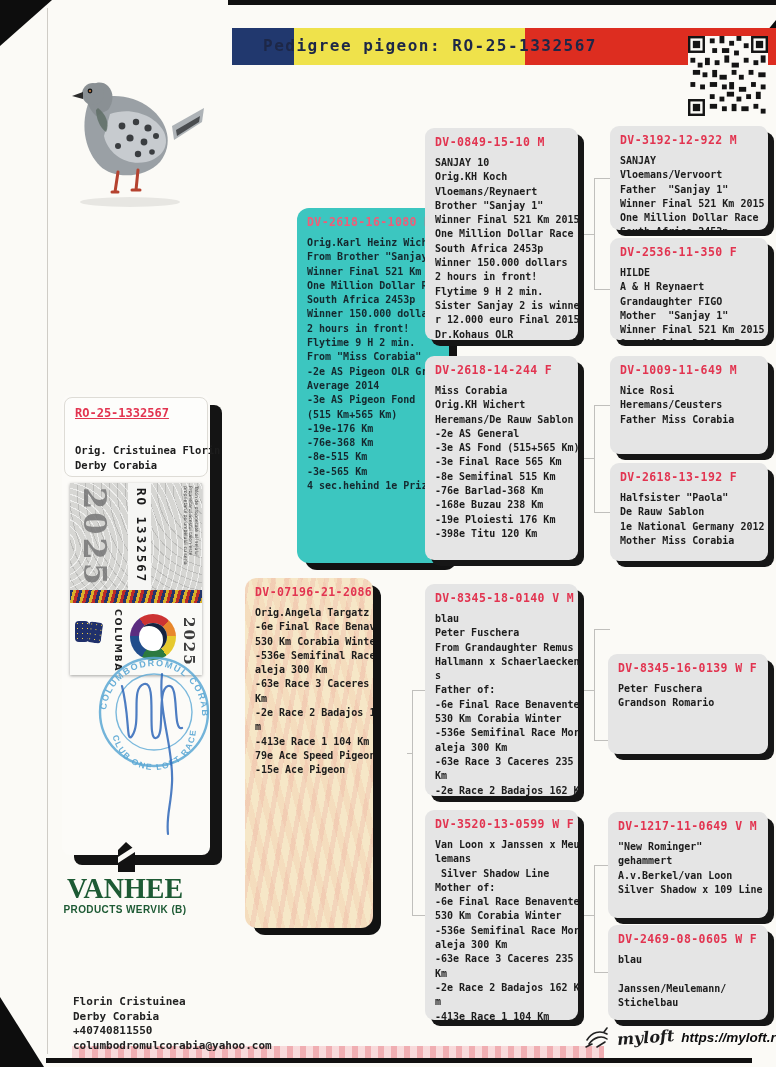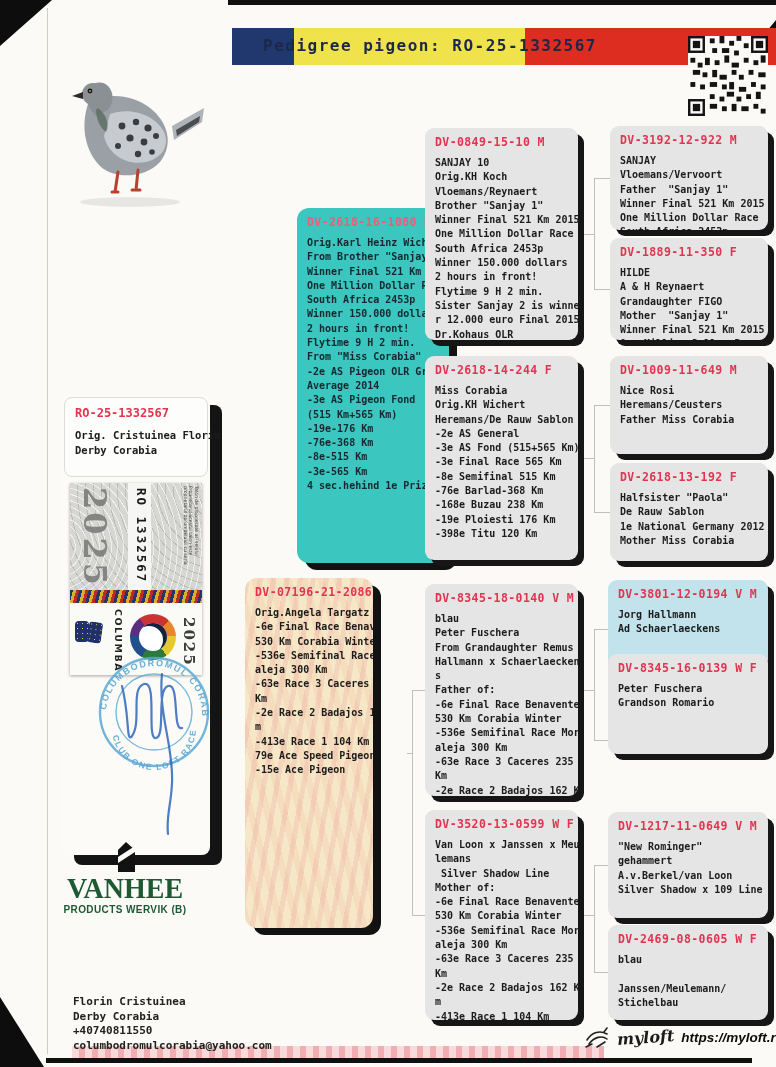--- a/index.html
+++ b/index.html
@@ -42,21 +42,21 @@
   .card.blue{background:#c3e3ec;}
 
   
   .cx{position:absolute;background:#c0bfbc;}
 
   
   .subject-wrap{position:absolute;left:62px;top:395px;width:148px;height:460px;background:#fcfbf8;
                 border-radius:8px;box-shadow:12px 10px 0 #141414;}
   .subject-card{position:absolute;left:2px;top:2px;width:144px;height:80px;background:#fdfdfb;
                 border:1px solid #dedcd6;border-radius:8px;padding:8px 4px 0 10px;box-sizing:border-box;}
-  .subject-card .rn{font:bold 12px "DejaVu Sans Mono",monospace;color:#e23450;margin-bottom:8px;white-space:pre;}
+  .subject-card .rn{font:bold 12px "DejaVu Sans Mono",monospace;color:#e23450;margin-bottom:23px;white-space:pre;text-decoration:underline;}
   .subject-card .bd{font:bold 10.5px/15px "DejaVu Sans Mono",monospace;color:#1c1c1c;white-space:pre;}
 
   .ticket{position:absolute;left:8px;top:88px;width:132px;height:192px;box-shadow:0 1px 3px rgba(0,0,0,.35);}
   .tk-gray{position:relative;width:132px;height:107px;background-color:#d6d6d3;overflow:hidden;
       background-image:repeating-radial-gradient(circle at -10% 60%,rgba(255,255,255,.6) 0 1px,transparent 1px 6px),
                        repeating-radial-gradient(circle at 115% 5%,rgba(95,95,95,.22) 0 1px,transparent 1px 8px);}
   .rot{position:absolute;transform:rotate(90deg);transform-origin:left top;white-space:pre;}
   .y-big{left:44px;top:4px;font:bold 32px "DejaVu Serif",serif;color:rgba(118,118,118,.85);letter-spacing:3px;}
   .serial-strip{position:absolute;left:58px;top:0;width:23px;height:107px;background:#f6f6f4;}
   .serial-txt{left:79px;top:5px;font:bold 12.5px "DejaVu Sans Mono",monospace;color:#1a1a1a;letter-spacing:2px;}
@@ -372,45 +372,40 @@
   <div class="card" style="left:610px;top:126px;width:158px;height:104px">
     <div class="rn">DV-3192-12-922 M</div>
     <div class="bd">SANJAY
 Vloemans/Vervoort
 Father  "Sanjay 1"
 Winner Final 521 Km 2015
 One Million Dollar Race
 South Africa 2453p</div>
   </div>
   <div class="card" style="left:610px;top:238px;width:158px;height:102px">
-    <div class="rn">DV-1889-11-350 F</div>
+    <div class="rn">DV-2536-11-350 F</div>
     <div class="bd">HILDE
 A &amp; H Reynaert
 Grandaughter FIGO
 Mother  "Sanjay 1"
 Winner Final 521 Km 2015
 One Million Dollar Race</div>
   </div>
   <div class="card" style="left:610px;top:356px;width:158px;height:98px">
     <div class="rn">DV-1009-11-649 M</div>
     <div class="bd">Nice Rosi
 Heremans/Ceusters
 Father Miss Corabia</div>
   </div>
   <div class="card" style="left:610px;top:463px;width:158px;height:98px">
     <div class="rn">DV-2618-13-192 F</div>
     <div class="bd">Halfsister "Paola"
 De Rauw Sablon
 1e National Germany 2012
 Mother Miss Corabia</div>
-  </div>
-  <div class="card blue" style="left:608px;top:580px;width:160px;height:98px">
-    <div class="rn">DV-3801-12-0194 V M</div>
-    <div class="bd">Jorg Hallmann
-Ad Schaerlaeckens</div>
   </div>
   <div class="card" style="left:608px;top:654px;width:160px;height:100px">
     <div class="rn">DV-8345-16-0139 W F</div>
     <div class="bd">Peter Fuschera
 Grandson Romario</div>
   </div>
   <div class="card" style="left:608px;top:812px;width:160px;height:106px">
     <div class="rn">DV-1217-11-0649 V M</div>
     <div class="bd">"New Rominger"
 gehammert

